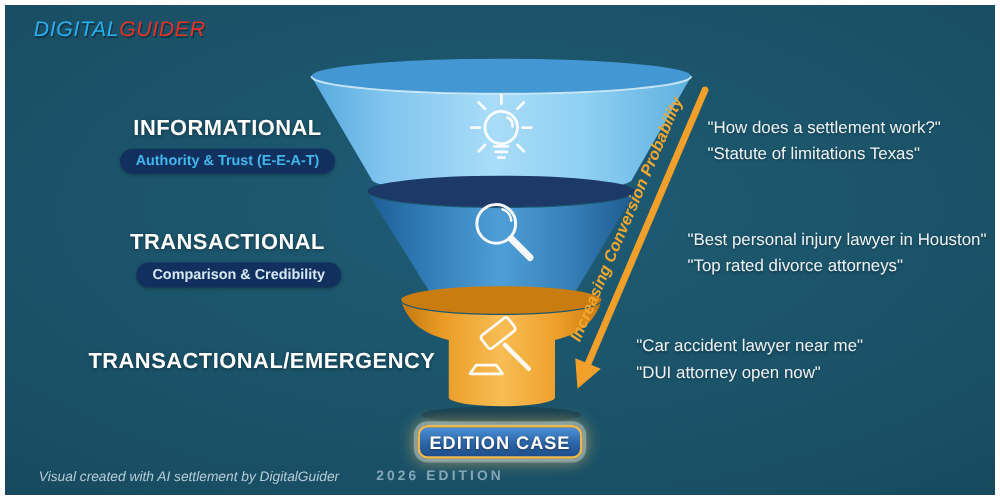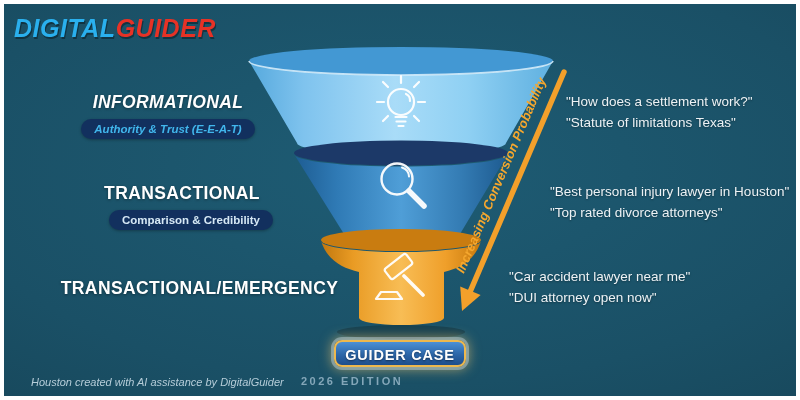--- a/index.html
+++ b/index.html
@@ -1,20 +1,20 @@
 <!DOCTYPE html>
 <html><head>
 <meta charset="utf-8">
 <style>
   html,body{margin:0;padding:0;}
   body{font-family:"Liberation Sans", sans-serif;}
   .frame{width:800px;height:400px;box-sizing:border-box;background:#ffffff;padding:4px;}
   .canvas{position:relative;width:100%;height:100%;overflow:hidden;
           background:radial-gradient(120% 115% at 50% 42%, #1e5c74 0%, #1a5066 48%, #143d4e 100%);}
-  .logo{position:absolute;left:10px;top:10px;font-size:25px;font-weight:bold;font-style:italic;
+  .logo{position:absolute;left:23px;top:10px;font-size:17px;font-weight:normal;font-style:italic;
         letter-spacing:.5px;text-shadow:1px 1.5px 0 rgba(0,0,0,.35);white-space:nowrap;}
   .logo-blue{color:#2ab0ee;}
   .logo-red{color:#e63226;}
   .funnel-svg{position:absolute;left:0;top:0;}
   .stage{position:absolute;text-align:center;}
   .stage-label{color:#ffffff;font-weight:bold;font-size:17.5px;letter-spacing:.4px;
                text-shadow:0 1px 3px rgba(0,0,0,.4);white-space:nowrap;}
   .stage-badge{display:inline-block;margin-top:6px;background:#12305e;border-radius:13px;
                padding:4px 13px;font-size:11.5px;font-weight:bold;white-space:nowrap;
                box-shadow:0 1px 3px rgba(0,0,0,.3);}
@@ -105,43 +105,43 @@
         <path d="M372,295 l5,-7 h16 l5,7 Z" stroke-width="2.2"></path>
       </g>
 
       <g>
         <path d="M560,68 L466,288" stroke="#f3a02b" stroke-width="5.5" stroke-linecap="round" fill="none"></path>
         <polygon points="458,307 476.6,290.9 456.2,282.5" fill="#f3a02b"></polygon>
         <text x="501" y="173" transform="rotate(-67 501 173)" text-anchor="middle" font-size="13" font-weight="bold" font-style="italic" fill="#f5a72e">Increasing Conversion Probability</text>
       </g>
     </svg>
 
-    <div class="stage" style="left:24px;top:88px;width:280px;font-style:italic;">
+    <div class="stage" style="left:38px;top:88px;width:280px;">
       <div class="stage-label">INFORMATIONAL</div>
       <div class="stage-badge badge-blue">Authority &amp; Trust (E-E-A-T)</div>
     </div>
     <div class="stage" style="left:38px;top:179px;width:280px;">
       <div class="stage-label">TRANSACTIONAL</div>
       <div class="stage-badge badge-light">Comparison &amp; Credibility</div>
     </div>
-    <div class="stage" style="left:23px;top:274px;width:345px;">
+    <div class="stage" style="left:33px;top:274px;width:345px;">
       <div class="stage-label">TRANSACTIONAL/EMERGENCY</div>
     </div>
 
     <div class="queries" style="left:562px;top:87px;">
       <div>"How does a settlement work?"</div>
       <div>"Statute of limitations Texas"</div>
     </div>
     <div class="queries" style="left:546px;top:177px;">
       <div>"Best personal injury lawyer in Houston"</div>
       <div>"Top rated divorce attorneys"</div>
     </div>
     <div class="queries" style="left:505px;top:262px;">
       <div>"Car accident lawyer near me"</div>
       <div>"DUI attorney open now"</div>
     </div>
 
-    <div class="signed-badge">GUIDER CASE</div>
+    <div class="signed-badge">EDITION CASE</div>
     <div class="edition">2026 EDITION</div>
-    <div class="footer-credit">Houston created with AI assistance by DigitalGuider</div>
+    <div class="footer-credit">Visual created with AI settlement by DigitalGuider</div>
 
   </div>
 </div>
 
 </body></html>

